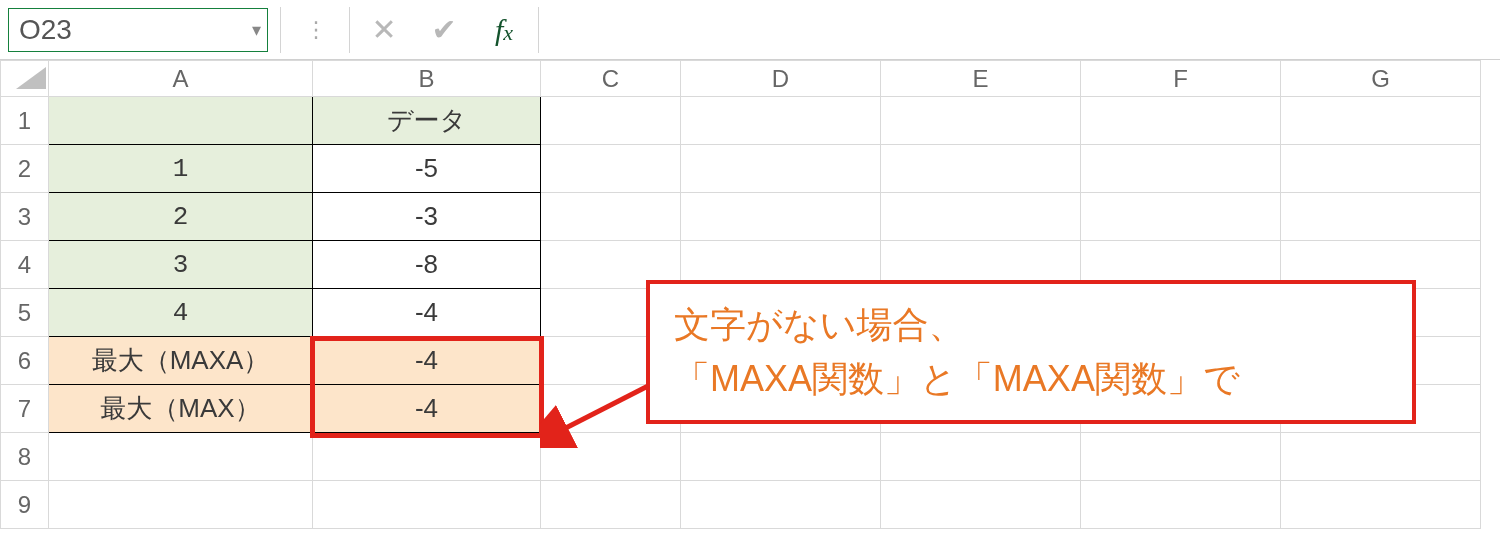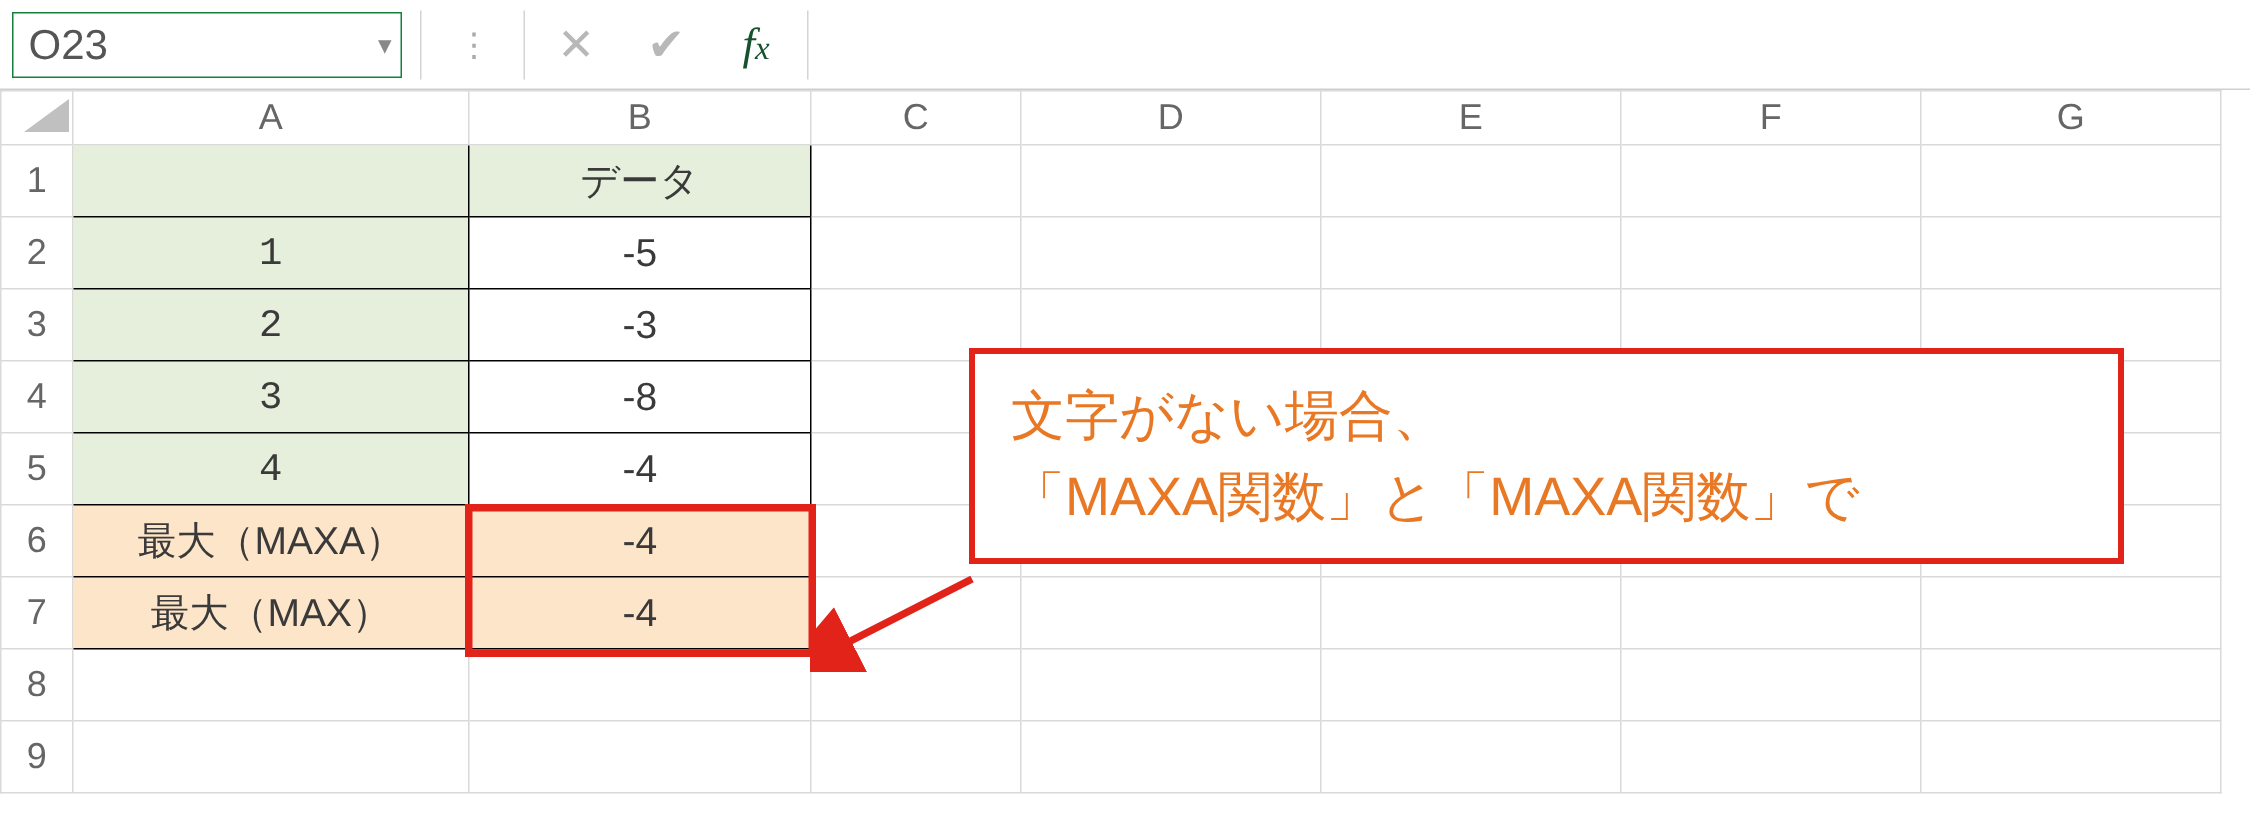--- a/index.html
+++ b/index.html
@@ -128,20 +128,21 @@
   }
   .callout-box {
     position:absolute;
     border:4px solid #e2231a;
     background:#fff;
     color:#e97825;
     font-size:36px;
     line-height:1.5;
     padding:14px 24px;
     font-family:"Meiryo","MS PGothic",sans-serif;
+    margin-top:48px;
   }
   svg.arrow {
     position:absolute;
     pointer-events:none;
   }
 
 </style>
 </head>
 <body>
 

